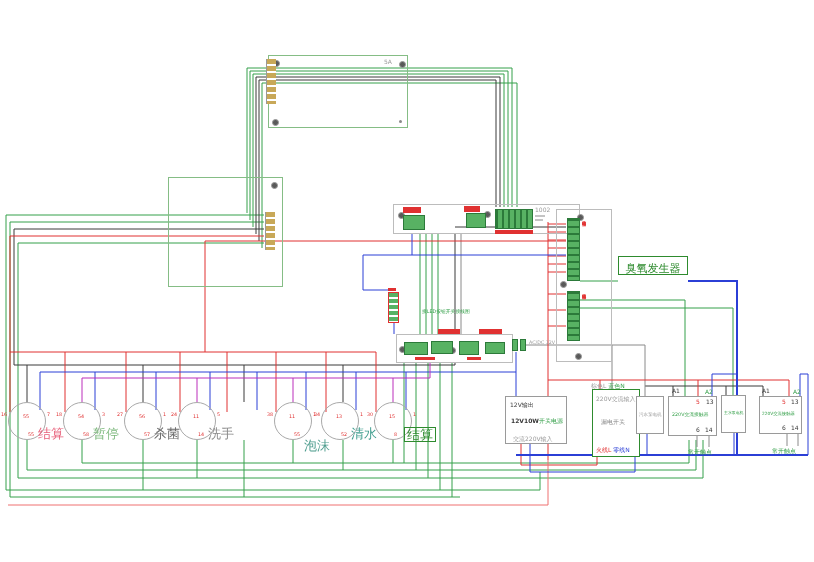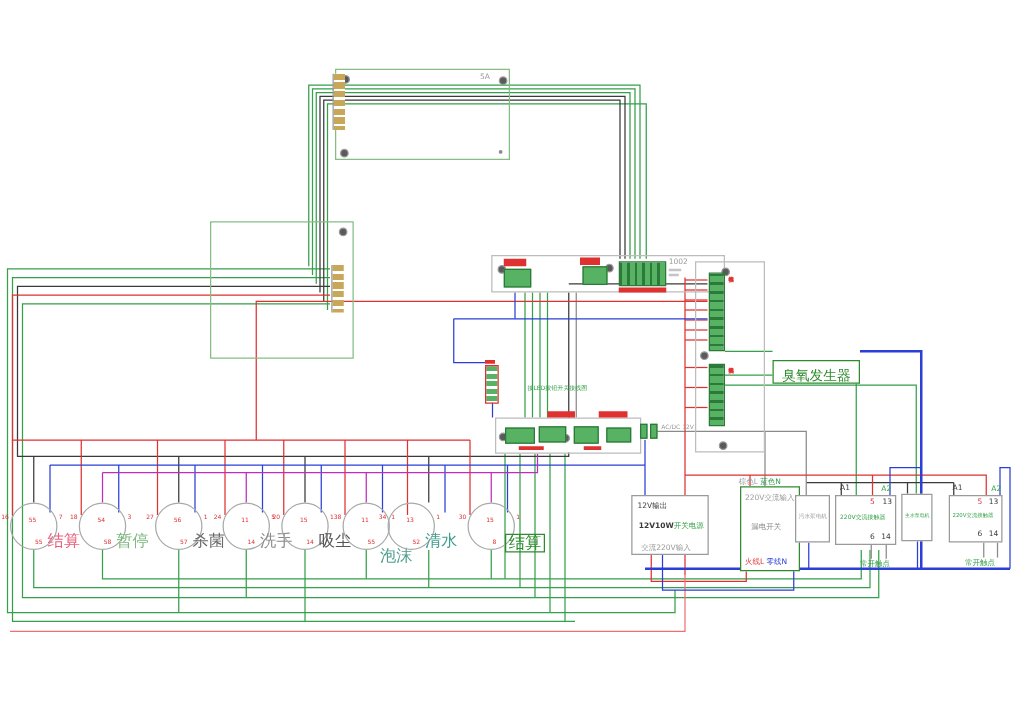--- a/index.html
+++ b/index.html
@@ -188,21 +188,21 @@
   <div class="board grey" style="left:556px;top:209px;width:56px;height:153px;">
     <div class="screw" style="left:20px;top:4px;"></div>
     <div class="screw" style="left:3px;top:71px;"></div>
     <div class="screw" style="left:18px;top:143px;"></div>
     <div class="tstrip-v" style="left:10px;top:8px;width:13px;height:63px;"></div>
     <div class="vtext" style="left:25px;top:8px;">信号输出接线端子</div>
     <div class="tstrip-v" style="left:10px;top:81px;width:13px;height:50px;"></div>
     <div class="vtext" style="left:25px;top:81px;">电源输入接线端子</div>
   </div>
 
-  <div class="greenbox" style="left:618px;top:288px;width:70px;height:19px;text-align:center;">
+  <div class="greenbox" style="left:618px;top:256px;width:70px;height:19px;text-align:center;">
     <span style="font-size:11px;line-height:19px;color:#2e8b2e;">臭氧发生器</span>
   </div>
 
   <div class="abs" style="left:388px;top:292px;width:11px;height:31px;border:1px solid #e03131;box-sizing:border-box;
        background:repeating-linear-gradient(180deg,#58b263 0 4px,#ffffff 4px 6px);"></div>
   <div class="redbar" style="left:388px;top:288px;width:8px;height:3px;"></div>
 
   <div class="board grey" style="left:396px;top:334px;width:117px;height:29px;">
     <div class="screw" style="left:2px;top:11px;"></div>
     <div class="screw" style="left:52px;top:12px;"></div>
@@ -246,37 +246,29 @@
     <span class="btn-label" style="color: rgb(124, 184, 124);">暂停</span>
   </div>
   <div class="btn-wrap" style="left:171px;top:400px;text-decoration:underline;">
     <div class="btn-circle"></div>
     <span class="pinnum" style="left:0px;top:12px;">24</span>
     <span class="pinnum" style="left:22px;top:14px;">11</span>
     <span class="pinnum" style="left:46px;top:12px;">5</span>
     <span class="pinnum" style="left:27px;top:32px;">14</span>
     <span class="btn-label" style="color: rgb(138, 138, 138);">洗手</span>
   </div>
-  <div class="btn-wrap" style="left:218px;top:400px;">
-    <div class="btn-circle"></div>
-    <span class="pinnum" style="left:0px;top:12px;">20</span>
-    <span class="pinnum" style="left:22px;top:14px;">15</span>
-    <span class="pinnum" style="left:46px;top:12px;">1</span>
-    <span class="pinnum" style="left:27px;top:32px;">14</span>
-    <span class="btn-label" style="color: rgb(85, 85, 85);">吸尘</span>
-  </div>
   <div class="btn-wrap" style="left:267px;top:400px;">
     <div class="btn-circle"></div>
     <span class="pinnum" style="left:0px;top:12px;">38</span>
     <span class="pinnum" style="left:22px;top:14px;">11</span>
     <span class="pinnum" style="left:46px;top:12px;">1</span>
     <span class="pinnum" style="left:27px;top:32px;">55</span>
     <span class="btn-label" style="color: rgb(78, 157, 142); margin-top: 12px;">泡沫</span>
   </div>
-  <div class="btn-wrap" style="left:303px;top:400px;">
+  <div class="btn-wrap" style="left:314px;top:400px;">
     <div class="btn-circle"></div>
     <span class="pinnum" style="left:0px;top:12px;">34</span>
     <span class="pinnum" style="left:22px;top:14px;">13</span>
     <span class="pinnum" style="left:46px;top:12px;">1</span>
     <span class="pinnum" style="left:27px;top:32px;">52</span>
     <span class="btn-label" style="color: rgb(63, 157, 142);">清水</span>
   </div>
   <div class="btn-wrap" style="left:367px;top:400px;">
     <div class="btn-circle"></div>
     <span class="pinnum" style="left:0px;top:12px;">30</span>

